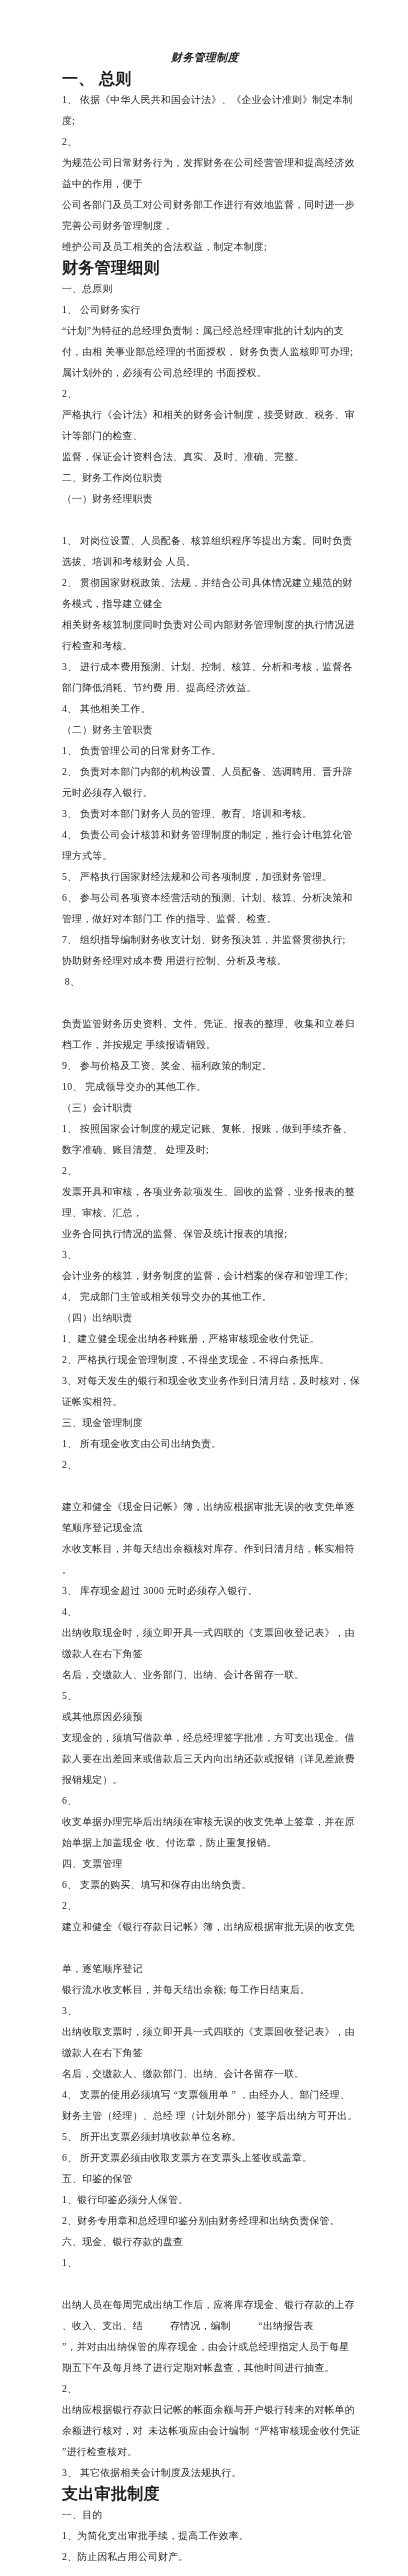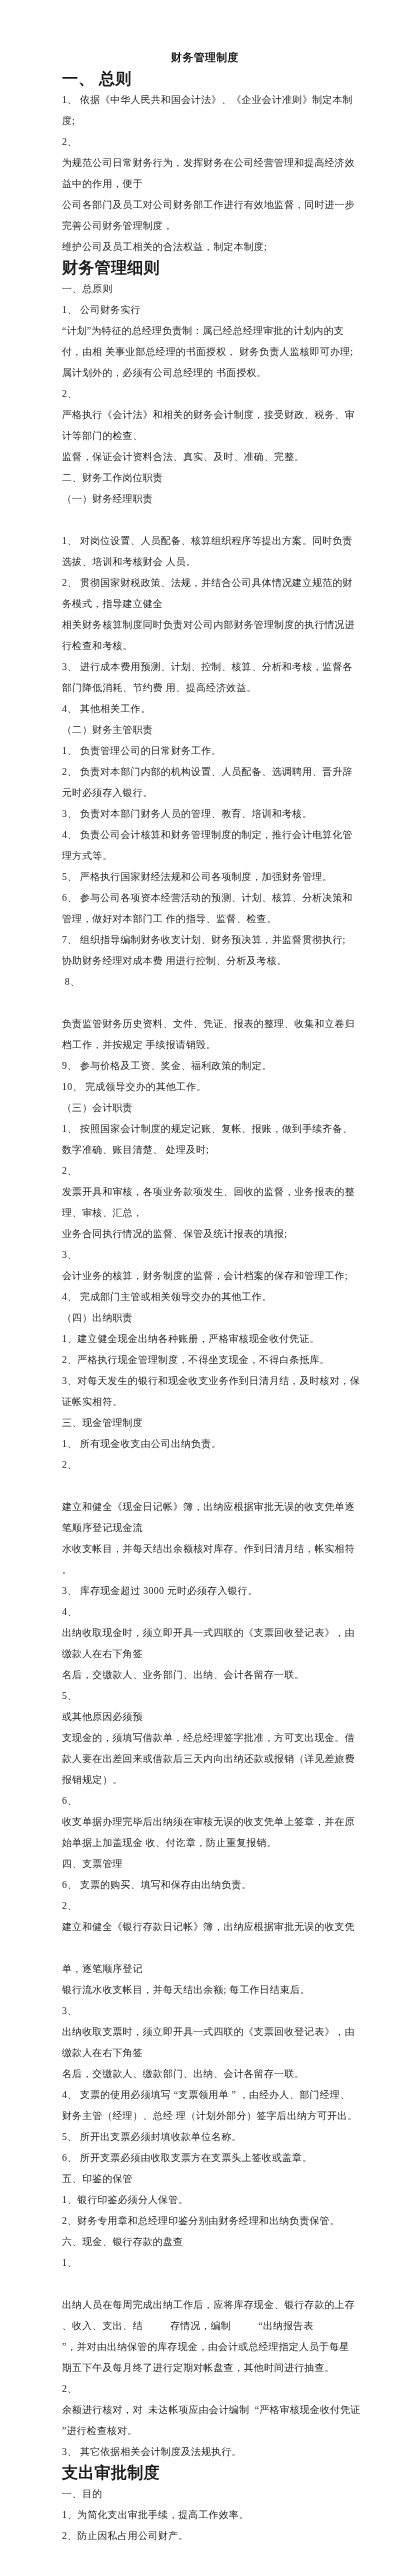--- a/index.html
+++ b/index.html
@@ -24,20 +24,21 @@
     font-size: 9.8px;
     letter-spacing: 0.3px;
     white-space: pre;
     overflow: visible;
   }
   .line.title {
     text-align: center;
     font-weight: bold;
     font-size: 10.8px;
     letter-spacing: 0.5px;
+    font-style: italic;
   }
   .line.bold {
     font-weight: bold;
     font-size: 16px;
   }
   .line.blank { }
 </style>
 </head>
 <body>
 
@@ -148,20 +149,21 @@
       <div class="line p">1、银行印鉴必须分人保管。</div>
       <div class="line p">2、财务专用章和总经理印鉴分别由财务经理和出纳负责保管。</div>
       <div class="line p">六、现金、银行存款的盘查</div>
       <div class="line p">1、</div>
       <div class="line blank"></div>
       <div class="line p">出纳人员在每周完成出纳工作后，应将库存现金、银行存款的上存</div>
       <div class="line p">、收入、支出、结          存情况，编制          “出纳报告表</div>
       <div class="line p">”，并对由出纳保管的库存现金，由会计或总经理指定人员于每星</div>
       <div class="line p">期五下午及每月终了进行定期对帐盘查，其他时间进行抽查。</div>
       <div class="line p">2、</div>
+      <div class="line p">出纳应根据银行存款日记帐的帐面余额与开户银行转来的对帐单的</div>
       <div class="line p">余额进行核对，对  未达帐项应由会计编制  “严格审核现金收付凭证</div>
       <div class="line p">”进行检查核对。</div>
       <div class="line p">3、 其它依据相关会计制度及法规执行。</div>
       <div class="line bold">支出审批制度</div>
       <div class="line p">一、目的</div>
       <div class="line p">1、为简化支出审批手续，提高工作效率。</div>
       <div class="line p">2、防止因私占用公司财产。</div>
     </div>
 </div>
 

